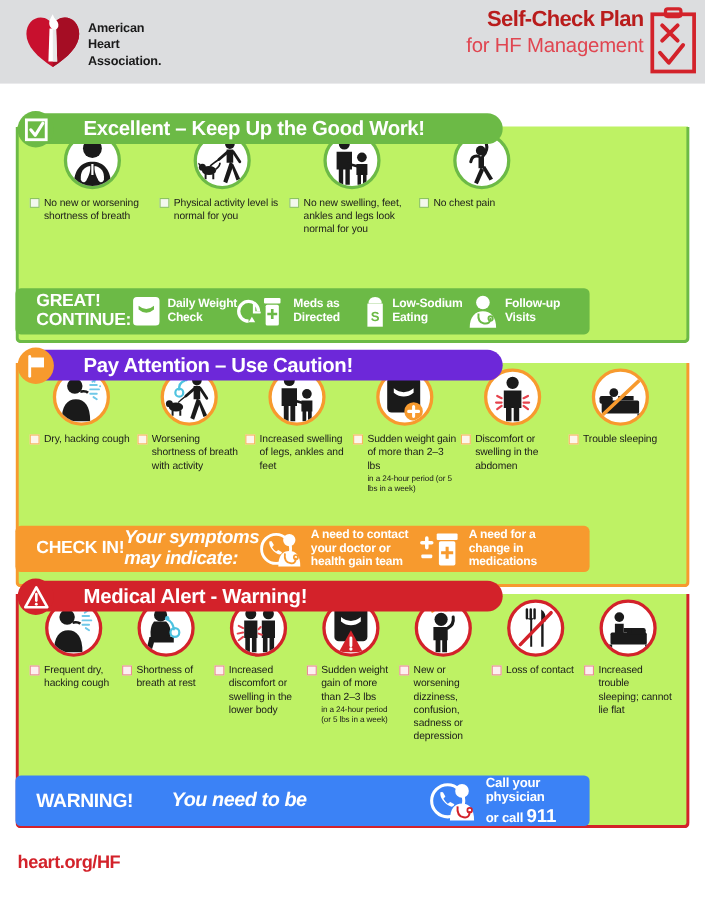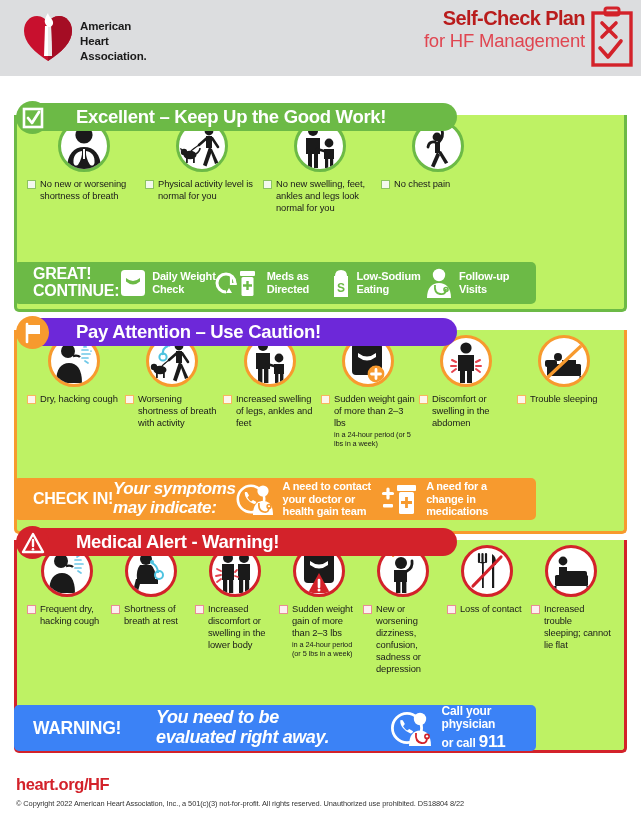--- a/index.html
+++ b/index.html
@@ -629,21 +629,20 @@
       <span class="sec-head-label">Medical Alert - Warning!</span>
     </div>
   </div>
 
   <div class="bar r-bar">
     <div class="bar-lead" style="width:118px;font-size:17.5px">
       <div>WARNING!</div>
     </div>
     <div class="bar-lead2" style="width:300px;font-size:18px">
       <div>You need to be</div>
-      <div>evaluated right away.</div>
     </div>
     <div class="bar-item" style="width:190px">
       <span class="bar-ic">
         <svg width="46" height="38" viewBox="0 0 46 38">
           <circle cx="16" cy="19" r="14.6" fill="none" stroke="#fff" stroke-width="2.8"></circle>
           <path d="M9.5 11 q-1 3.4 2.2 7.8 q3.4 4.4 7.8 5.6 q2.2 0 2.6 -2.2 l-3.8 -2.2 l-2.2 1.6 q-2.2 -1.6 -4 -4.4 l1.8 -2.2 l-2.2 -3.8 z" fill="#fff"></path>
           <circle cx="29" cy="10" r="6.2" fill="#fff"></circle>
           <path d="M18 37 C18 26 22.5 21.5 29 21.5 C35.5 21.5 40 26 40 37 Z" fill="#fff"></path>
           <path d="M25 24 q-1 9 5.5 10 q5.5 1 5.5 -5.5" fill="none" stroke="#d3222a" stroke-width="1.8"></path>
           <circle cx="36" cy="27.5" r="2.1" fill="none" stroke="#d3222a" stroke-width="1.6"></circle>
@@ -652,15 +651,14 @@
       <span class="bar-txt" style="font-size:12px">
         <span style="display:block">Call your physician</span>
         <span style="display:block">
           <span>or call </span><span style="font-size:17px;font-weight:bold">911</span>
         </span>
       </span>
     </div>
   </div>
 
   <div class="footer-url">heart.org/HF</div>
-  <div class="footer-copy">© Copyright 2022 American Heart Association, Inc., a 501(c)(3) not-for-profit. All rights reserved. Unauthorized use prohibited.  DS18804  8/22</div>
 
 </div>
 
 </body></html>

